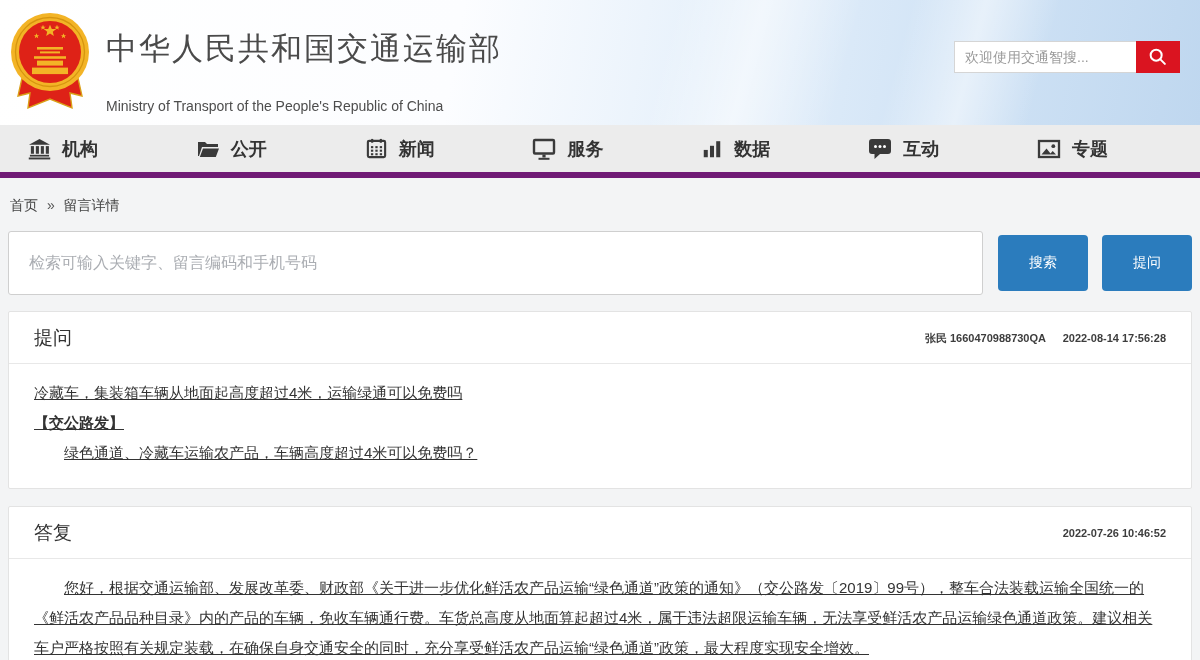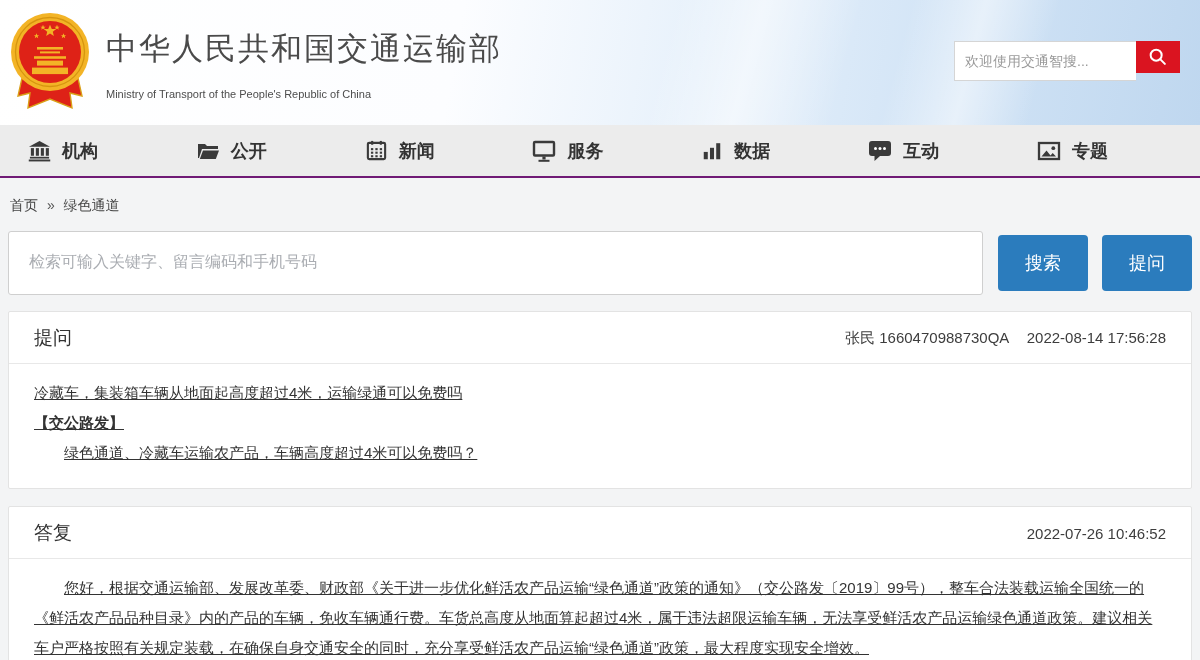--- a/index.html
+++ b/index.html
@@ -17,75 +17,75 @@
     background:
       linear-gradient(105deg, rgba(255,255,255,0) 55%, rgba(255,255,255,0.55) 62%, rgba(255,255,255,0) 70%),
       linear-gradient(105deg, rgba(255,255,255,0) 74%, rgba(255,255,255,0.5) 80%, rgba(255,255,255,0) 86%),
       linear-gradient(100deg, #ffffff 0%, #fcfdff 38%, #e7f1fb 58%, #d2e4f6 78%, #bfd7ef 100%);
   }
   .emblem { position: absolute; left: 10px; top: 8px; width: 80px; height: 106px; }
   .brand { position: absolute; left: 106px; top: 28px; }
   .brand-title {
     font-size: 31px; font-weight: 400; color: #4a4a4a; letter-spacing: 2px;
   }
-  .brand-sub { margin-top: 18px; font-size: 11px; color: #4d4d4d; }
+  .brand-sub { margin-top: 28px; font-size: 14px; color: #4d4d4d; }
   .header-search { position: absolute; right: 20px; top: 41px; display: flex; }
   .header-search input {
-    width: 182px; height: 40px; border: 1px solid #d5d5d5; border-right: none;
+    width: 182px; height: 32px; border: 1px solid #d5d5d5; border-right: none;
     padding: 0 10px; font-size: 14px; color: #333; outline: none; background: #fff;
     font-family: "Liberation Sans", "DejaVu Sans", sans-serif;
   }
   .header-search input::placeholder { color: #9a9a9a; }
   .header-search-btn {
     width: 44px; height: 32px; border: none; background: #da1420; cursor: pointer;
     display: flex; align-items: center; justify-content: center;
   }
 
   
   .main-nav {
-    height: 53px; background: #ececec; border-bottom: 2px solid #701a75;
+    height: 53px; background: #ececec; border-bottom: 6px solid #701a75;
     display: flex; justify-content: space-between;
     padding: 0 92px 0 28px;
   }
   .nav-item {
     display: flex; align-items: center; gap: 11px; cursor: pointer;
     font-size: 18px; font-weight: 700; color: #333;
   }
   .nav-item svg { display: block; }
 
   
   .content { padding: 0 8px; }
   .breadcrumb { padding: 19px 2px 0; font-size: 14px; color: #444; }
   .breadcrumb .crumb-link { cursor: pointer; }
   .breadcrumb .sep { margin: 0 5px; color: #555; }
 
   .search-row { margin-top: 16px; display: flex; align-items: center; }
   .big-search-input {
     flex: 1; height: 64px; background: #fff; border: 1px solid #cfcfcf;
     border-radius: 3px; padding: 0 20px; font-size: 16px; color: #333; outline: none;
-    font-family: Liberation Mono, monospace;
+    font-family: Liberation Serif, serif;
   }
   .big-search-input::placeholder { color: #aaadb2; }
   .action-btn {
     width: 90px; height: 56px; border: none; border-radius: 4px;
-    background: #2b7cbd; color: #fff; font-size: 18px; cursor: pointer;
+    background: #2b7cbd; color: #fff; font-size: 14px; cursor: pointer;
     font-family: "Liberation Sans", "DejaVu Sans", sans-serif;
   }
   .action-btn.search { margin-left: 15px; }
   .action-btn.ask { margin-left: 14px; }
 
   .panel {
     margin-top: 16px; background: #fff; border: 1px solid #e3e3e3; border-radius: 2px;
   }
   .panel-head {
     display: flex; align-items: center; justify-content: space-between;
     padding: 13px 25px 12px; border-bottom: 1px solid #e8e8e8;
   }
   .panel-title { font-size: 19px; color: #333; }
-  .panel-meta { font-size: 15px; color: #3d3d3d; }
+  .panel-meta { font-size: 11px; color: #3d3d3d; font-weight: bold; }
   .panel-meta .meta-part { margin-left: 14px; }
   .panel-body { padding: 14px 25px 20px; font-size: 15px; color: #333; line-height: 2; text-decoration: underline; }
 
   .q-title { }
   .q-detail-label { font-weight: 700; }
   .q-detail { text-indent: 2em; }
 
   .answer-panel { margin-top: 17px; min-height: 182px; }
   .answer-text { text-indent: 2em; line-height: 2; }
 </style>
@@ -207,21 +207,21 @@
     </svg>
     <span>专题</span>
   </div>
 </nav>
 
 <main class="content">
 
   <div class="breadcrumb">
     <span class="crumb-link">首页</span>
     <span class="sep">»</span>
-    <span>绿色通道</span>
+    <span>留言详情</span>
   </div>
 
   <div class="search-row">
     <input type="text" class="big-search-input" placeholder="检索可输入关键字、留言编码和手机号码" style="">
     <button class="action-btn search">搜索</button>
     <button class="action-btn ask">提问</button>
   </div>
 
   <section class="panel">
     <div class="panel-head">

